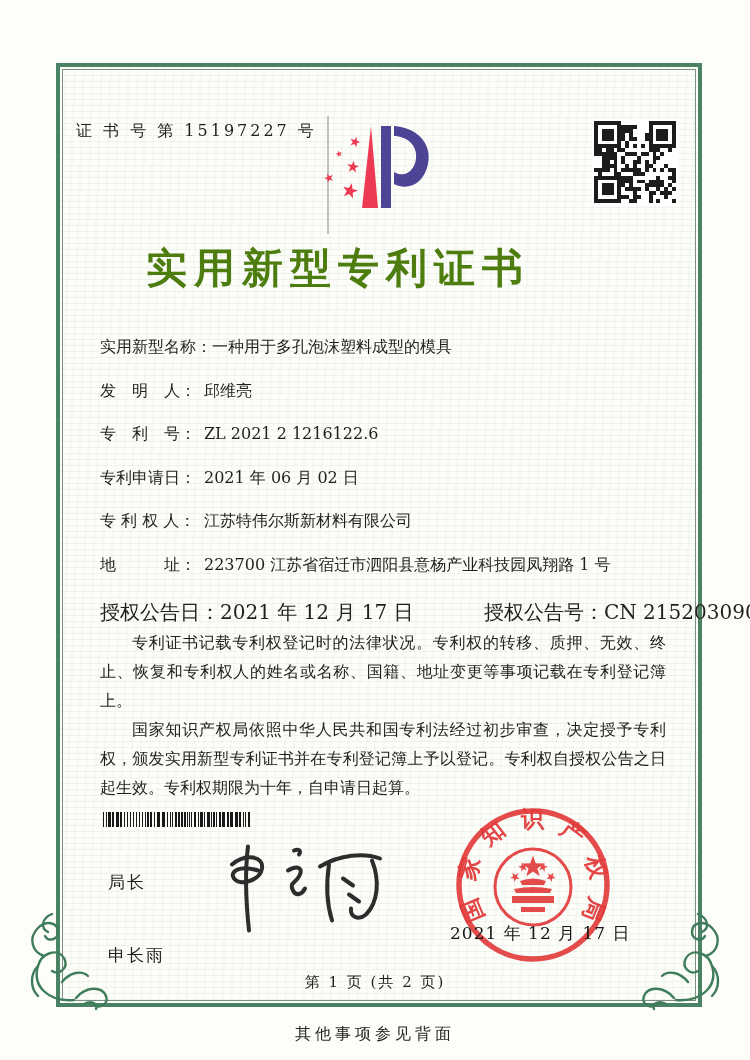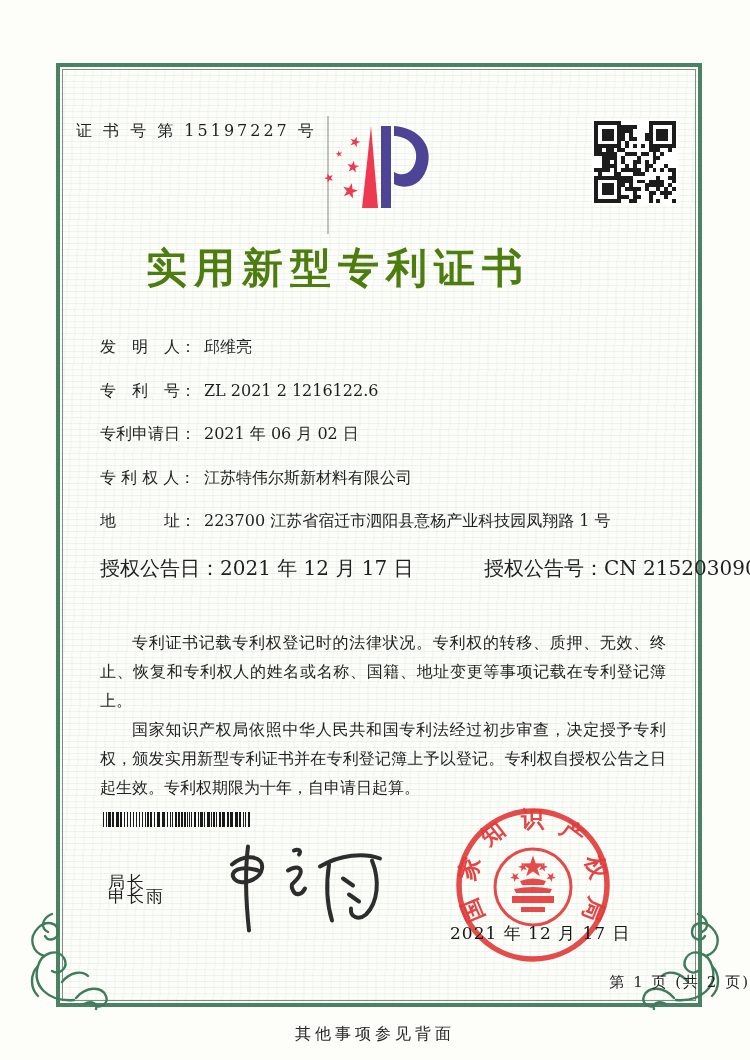--- a/index.html
+++ b/index.html
@@ -56,32 +56,32 @@
   }
   .body-text p { text-indent:2em; }
 
   .barcode {
     position:absolute; left:103px; top:812px; width:196px; height:15px;
     display:flex; align-items:stretch;
   }
   .barcode span { background:#191919; }
 
   .signer-title { position:absolute; left:108px; top:871px; font-size:17px; letter-spacing:2px; }
-  .signer-name  { position:absolute; left:108px; top:885px; font-size:17px; letter-spacing:2px; }
+  .signer-name  { position:absolute; left:108px; top:944px; font-size:17px; letter-spacing:2px; }
   .signature { position:absolute; left:202px; top:840px; width:200px; height:96px; }
 
   .seal { position:absolute; left:443px; top:795px; width:180px; height:180px; }
   .seal-date {
     position:absolute; left:450px; top:922px; width:172px;
     text-align:center; font-size:17px; color:#161616; letter-spacing:1px; white-space:nowrap;
   }
 
   .page-info {
     position:absolute; left:0; top:973px; width:750px;
-    text-align:right; font-size:15px; letter-spacing:2px;
+    text-align:center; font-size:15px; letter-spacing:2px;
   }
   .back-note {
     position:absolute; left:0; top:1024px; width:750px;
     text-align:center; font-size:16px; letter-spacing:4px; color:#262626;
   }
   .ornaments { position:absolute; inset:0; pointer-events:none; }
 </style>
 </head>
 <body>
 
@@ -363,20 +363,23 @@
     <div style="grid-area: 21 / 11;"></div>
     <div style="grid-area: 21 / 15;"></div>
     <div style="grid-area: 21 / 17;"></div>
     <div style="grid-area: 21 / 21;"></div>
   </div>
 
 <div class="title">实用新型专利证书</div>
 
 <div class="fields">
   <div class="field-row">
+    <span class="f-label">实用新型名称：</span><span>一种用于多孔泡沫塑料成型的模具</span>
+  </div>
+  <div class="field-row">
     <span class="f-label">发　明　人：</span><span>邱维亮</span>
   </div>
   <div class="field-row">
     <span class="f-label">专　利　号：</span><span>ZL 2021 2 1216122.6</span>
   </div>
   <div class="field-row">
     <span class="f-label">专利申请日：</span><span>2021 年 06 月 02 日</span>
   </div>
   <div class="field-row">
     <span class="f-label">专 利 权 人：</span><span>江苏特伟尔斯新材料有限公司</span>

